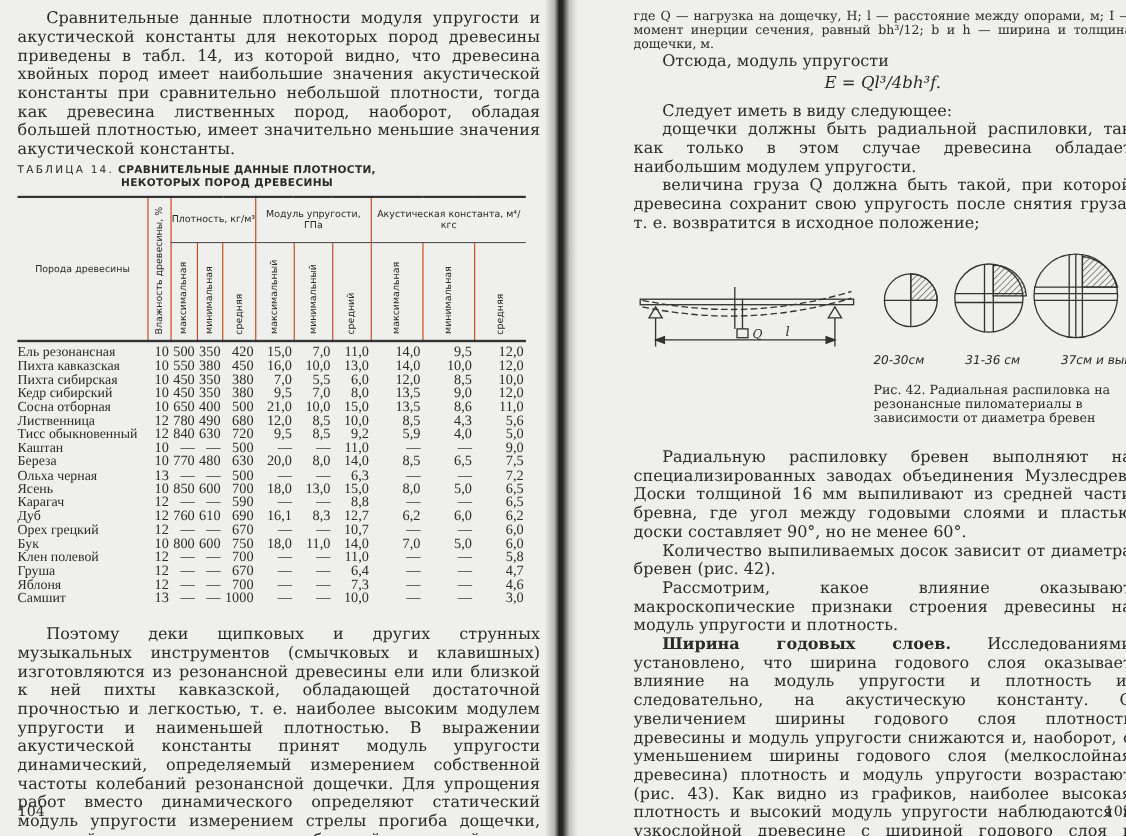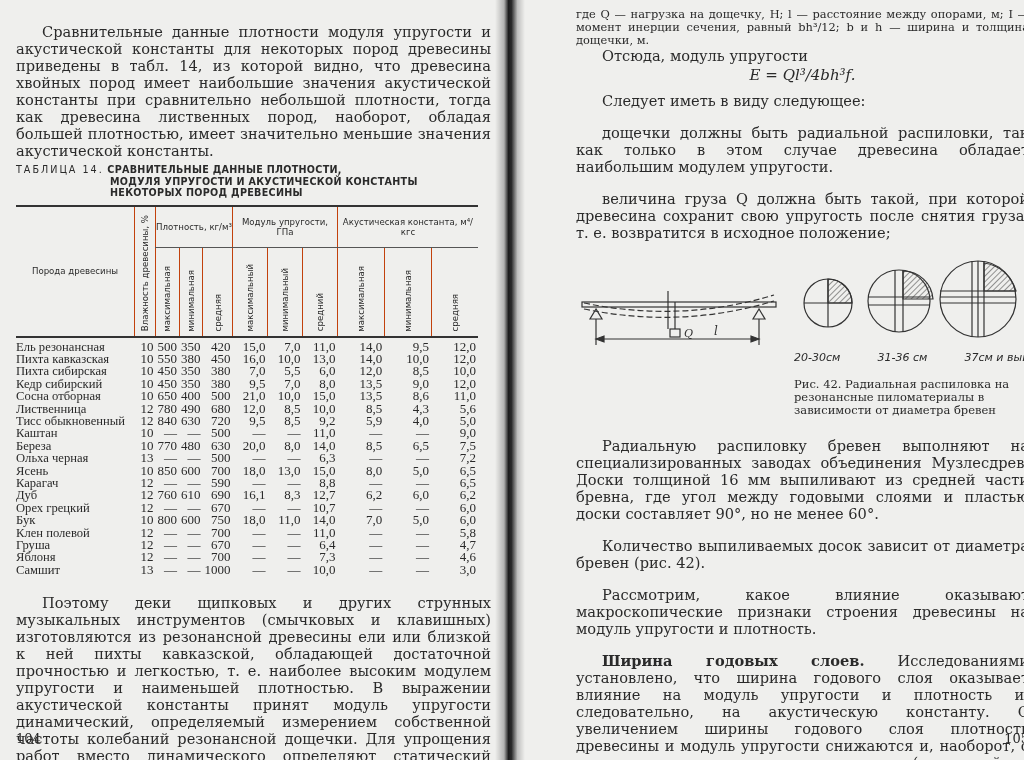--- a/index.html
+++ b/index.html
@@ -4,21 +4,21 @@
 <style>
   html,body{margin:0;padding:0;}
   body{width:1024px;height:760px;overflow:hidden;background:#e9e9e7;font-family:"DejaVu Serif","Liberation Serif",serif;color:#2a2a2a;}
   .spread{position:relative;width:1024px;height:760px;background:#efefed;}
   .page{position:absolute;top:0;height:760px;box-sizing:border-box;}
   .page-left{left:0;width:505px;padding:8px 14px 0 16px;}
   .page-right{left:538px;width:509px;padding:8px 18px 0 38px;}
   .spine{position:absolute;left:495px;top:0;width:30px;height:760px;
     background:linear-gradient(90deg,rgba(0,0,0,0) 0%,rgba(0,0,0,.25) 30%,#1d1d1d 45%,#2b2b2b 55%,rgba(0,0,0,.2) 75%,rgba(0,0,0,0) 100%);}
   p{margin:0;font-size:14.6px;line-height:17px;text-align:justify;}
-  .indent{text-indent:26px;margin-top:15px;}
+  .indent{text-indent:26px;}
   .tbl-caption{margin-top:5px;font-size:9.6px;line-height:11.5px;font-family:"DejaVu Sans","Liberation Sans",sans-serif;font-weight:bold;letter-spacing:.3px;}
   .tbl-caption .lbl{font-weight:normal;letter-spacing:2px;}
   .tbl-caption .cont{display:block;padding-left:94px;}
   table{border-collapse:collapse;width:462px;margin-top:6px;font-size:13px;}
   thead th{font-weight:normal;font-size:8.6px;font-family:"DejaVu Sans","Liberation Sans",sans-serif;border-left:1px solid #c2410c;padding:0;}
   thead tr.top{border-top:2px solid #333;}
   thead tr.bot{border-bottom:2px solid #333;}
   thead th.first{border-left:none;width:118px;}
   thead th.grp{height:40px;border-bottom:1px solid #555;vertical-align:middle;}
   thead th.vert{height:88px;vertical-align:bottom;}
@@ -42,21 +42,20 @@
 <body>
 
 <div class="spread">
 
   <div class="page page-left">
     <p class="indent">Сравнительные данные плотности модуля упругости и акустической константы для некоторых пород древесины приведены в табл. 14, из которой видно, что древесина хвойных пород имеет наибольшие значения акустической константы при сравнительно небольшой плотности, тогда как древесина лиственных пород, наоборот, обладая большей плотностью, имеет значительно меньшие значения акустической константы.</p>
 
     <div class="tbl-caption">
       <span class="lbl">ТАБЛИЦА 14.</span>
       <span>СРАВНИТЕЛЬНЫЕ ДАННЫЕ ПЛОТНОСТИ,</span>
-      <span class="cont">МОДУЛЯ УПРУГОСТИ И АКУСТИЧЕСКОЙ КОНСТАНТЫ</span>
       <span class="cont">НЕКОТОРЫХ ПОРОД ДРЕВЕСИНЫ</span>
     </div>
 
     <table>
       <thead>
         <tr class="top">
           <th class="first" rowspan="2">Порода древесины</th>
           <th rowspan="2" style="width:20px;vertical-align:bottom;"><span class="vt">Влажность древесины, %</span></th>
           <th class="grp" colspan="3">Плотность, кг/м³</th>
           <th class="grp" colspan="3">Модуль упругости, ГПа</th>

